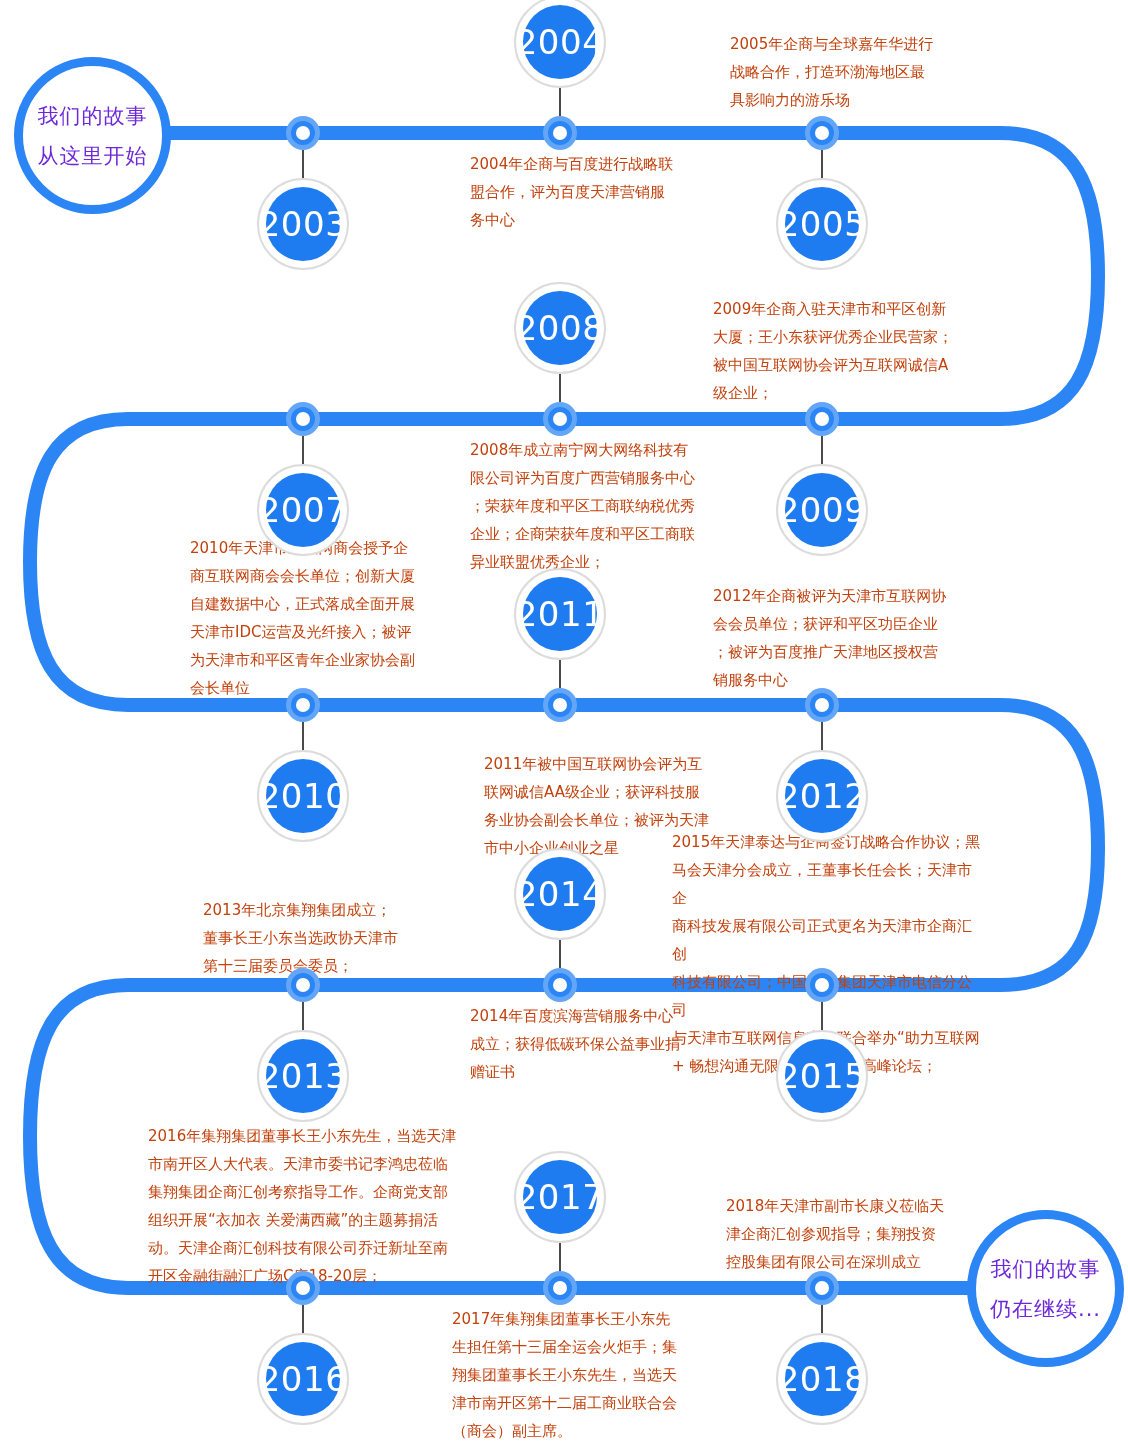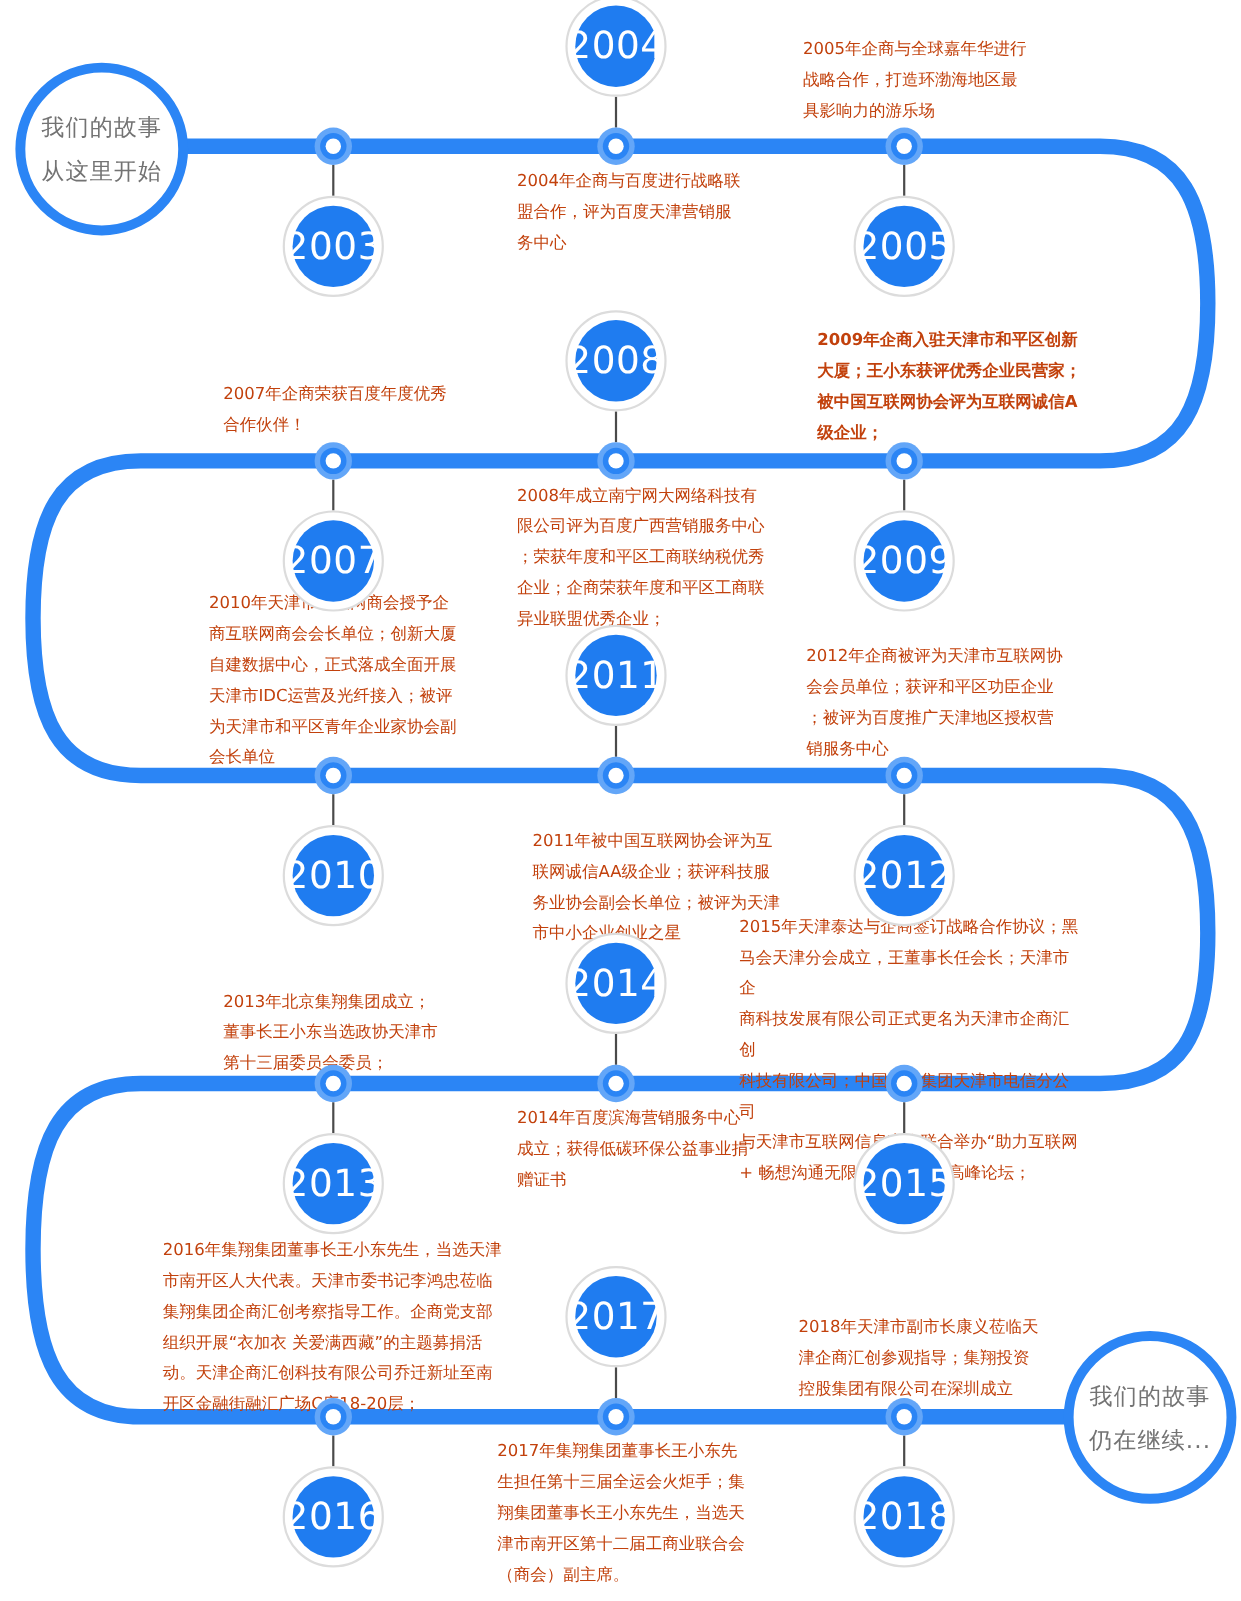--- a/index.html
+++ b/index.html
@@ -14,21 +14,21 @@
   #path-svg{position:absolute;left:0;top:0;width:1128px;height:1455px;}
 
   
   .endcap{
     position:absolute;border-radius:50%;
     border:9px solid #2b85f5;background:#ffffff;
     display:flex;flex-direction:column;align-items:center;justify-content:center;
     box-sizing:border-box;z-index:6;
   }
   .endcap .ln{
-    color:#737373;font-size:21px;line-height:40px;letter-spacing:1px;white-space:nowrap;
+    color:#6d28d9;font-size:21px;line-height:40px;letter-spacing:1px;white-space:nowrap;
   }
 
   
   .node{position:absolute;z-index:5;}
   
   .pin{
     position:absolute;width:34px;height:34px;border-radius:50%;
     background:#63a6f8;box-sizing:border-box;
     display:flex;align-items:center;justify-content:center;
     left:-17px;top:-17px;z-index:7;
@@ -129,22 +129,20 @@
 
   <div class="node" style="left:303px;top:419px;">
     <div class="pin">
         <i></i>
       </div>
     <div class="stalk" style="top:17px;height:28px;"></div>
     <div class="year" style="top:45px;">
       <b>2007</b>
     </div>
   </div>
-  <div class="txt" style="left:203px;top:344px;width:270px;">2007年企商荣获百度年度优秀
-合作伙伴！</div>
 
   <div class="node" style="left:560px;top:419px;">
     <div class="pin">
         <i></i>
       </div>
     <div class="stalk" style="top:-45px;height:28px;"></div>
     <div class="year" style="top:-137px;">
       <b>2008</b>
     </div>
   </div>
@@ -156,21 +154,21 @@
 
   <div class="node" style="left:822px;top:419px;">
     <div class="pin">
         <i></i>
       </div>
     <div class="stalk" style="top:17px;height:28px;"></div>
     <div class="year" style="top:45px;">
       <b>2009</b>
     </div>
   </div>
-  <div class="txt" style="left:743px;top:295px;width:275px;font-weight:bold;">2009年企商入驻天津市和平区创新
+  <div class="txt" style="left:713px;top:295px;width:275px;">2009年企商入驻天津市和平区创新
 大厦；王小东获评优秀企业民营家；
 被中国互联网协会评为互联网诚信A
 级企业；</div>
 
   <div class="node" style="left:303px;top:705px;">
     <div class="pin">
         <i></i>
       </div>
     <div class="stalk" style="top:17px;height:28px;"></div>
     <div class="year" style="top:45px;">
@@ -200,21 +198,21 @@
 
   <div class="node" style="left:822px;top:705px;">
     <div class="pin">
         <i></i>
       </div>
     <div class="stalk" style="top:17px;height:28px;"></div>
     <div class="year" style="top:45px;">
       <b>2012</b>
     </div>
   </div>
-  <div class="txt" style="left:713px;top:582px;width:275px;margin-left:20px;">2012年企商被评为天津市互联网协
+  <div class="txt" style="left:713px;top:582px;width:275px;">2012年企商被评为天津市互联网协
 会会员单位；获评和平区功臣企业
 ；被评为百度推广天津地区授权营
 销服务中心</div>
 
   <div class="node" style="left:303px;top:985px;">
     <div class="pin">
         <i></i>
       </div>
     <div class="stalk" style="top:17px;height:28px;"></div>
     <div class="year" style="top:45px;">

